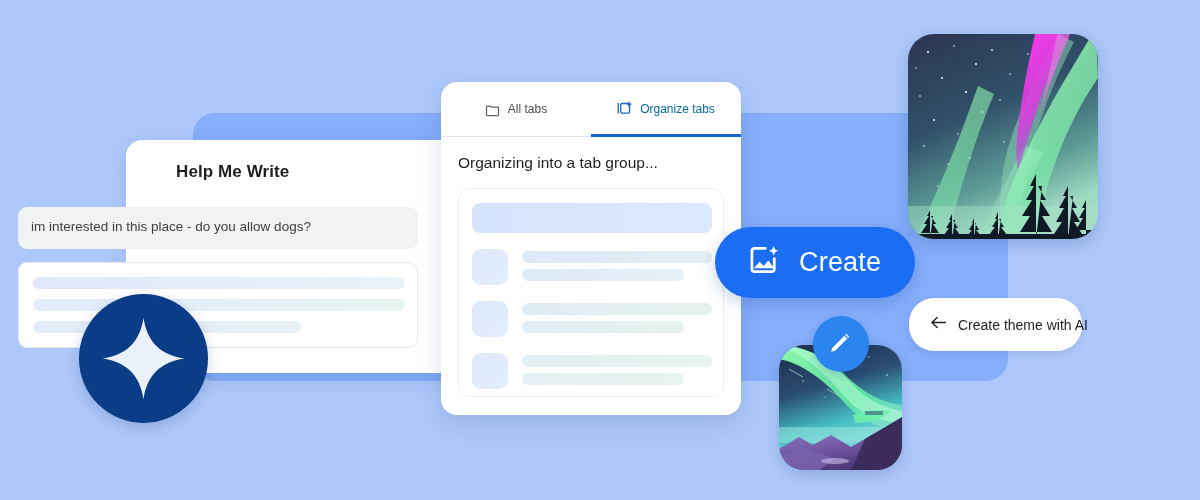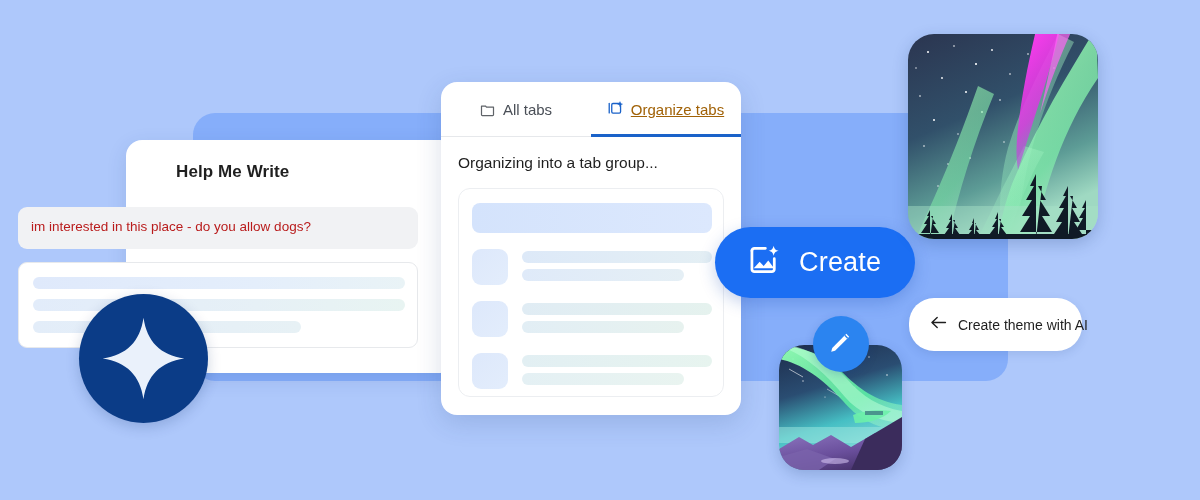--- a/index.html
+++ b/index.html
@@ -59,21 +59,21 @@
     width: 400px;
     height: 42px;
     background: #f1f2f4;
     border-radius: 9px;
   }
   .hmw-input-text {
     position: absolute;
     left: 31px;
     top: 219px;
     font-size: 13.5px;
-    color: #b91c1c;
+    color: #404040;
     white-space: nowrap;
   }
   .hmw-body {
     position: absolute;
     left: 18px;
     top: 262px;
     width: 400px;
     height: 86px;
     border: 1px solid #e7e9ec;
     border-radius: 9px;
@@ -116,27 +116,27 @@
     height: 55px;
     display: flex;
     border-bottom: 1px solid #e6e8eb;
   }
   .tab {
     flex: 1;
     display: flex;
     align-items: center;
     justify-content: center;
     gap: 8px;
-    font-size: 15px;
+    font-size: 12px;
     color: #4a4f57;
     position: relative;
     cursor: pointer;
     text-align: center;
   }
-  .tab.active { color: #a16207; font-weight: 500; text-decoration: underline; }
+  .tab.active { color: #0369a1; font-weight: 500; }
   .tab.active::after {
     content: "";
     position: absolute;
     left: 0; right: 0; bottom: -1px;
     height: 3px;
     background: #1a62c9;
   }
   .tab svg { display: block; }
 
   .tabs-heading {

